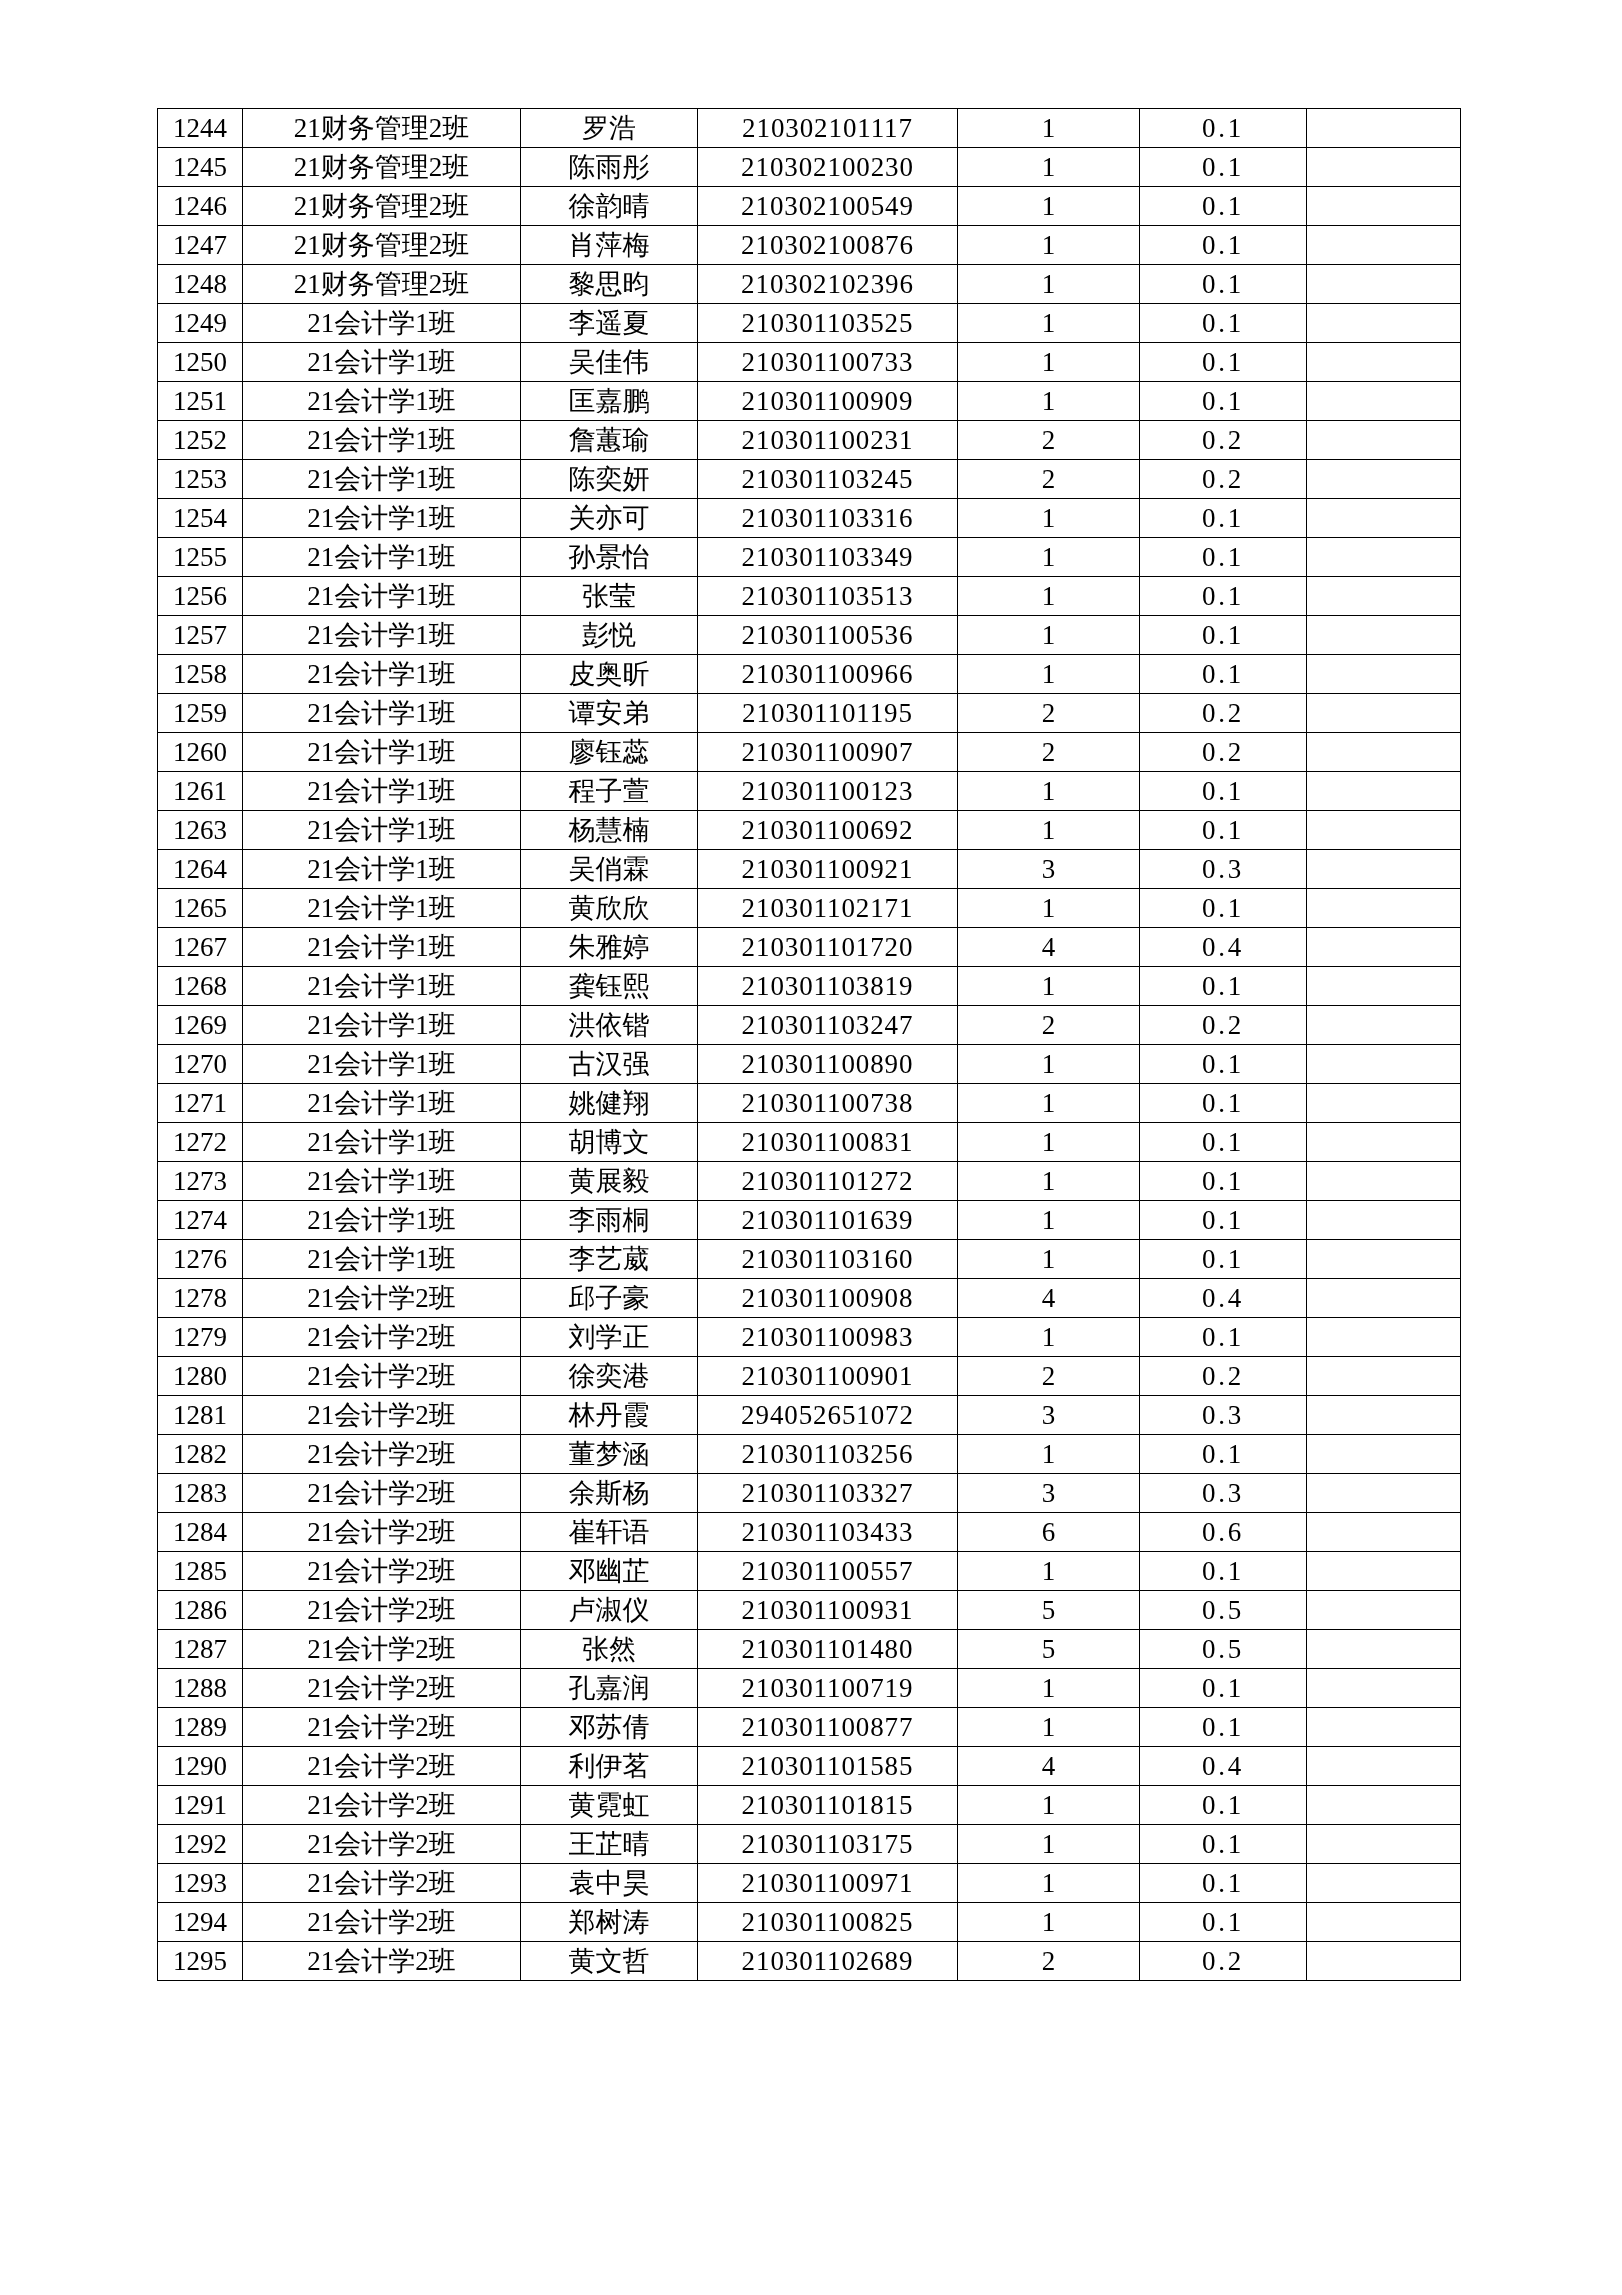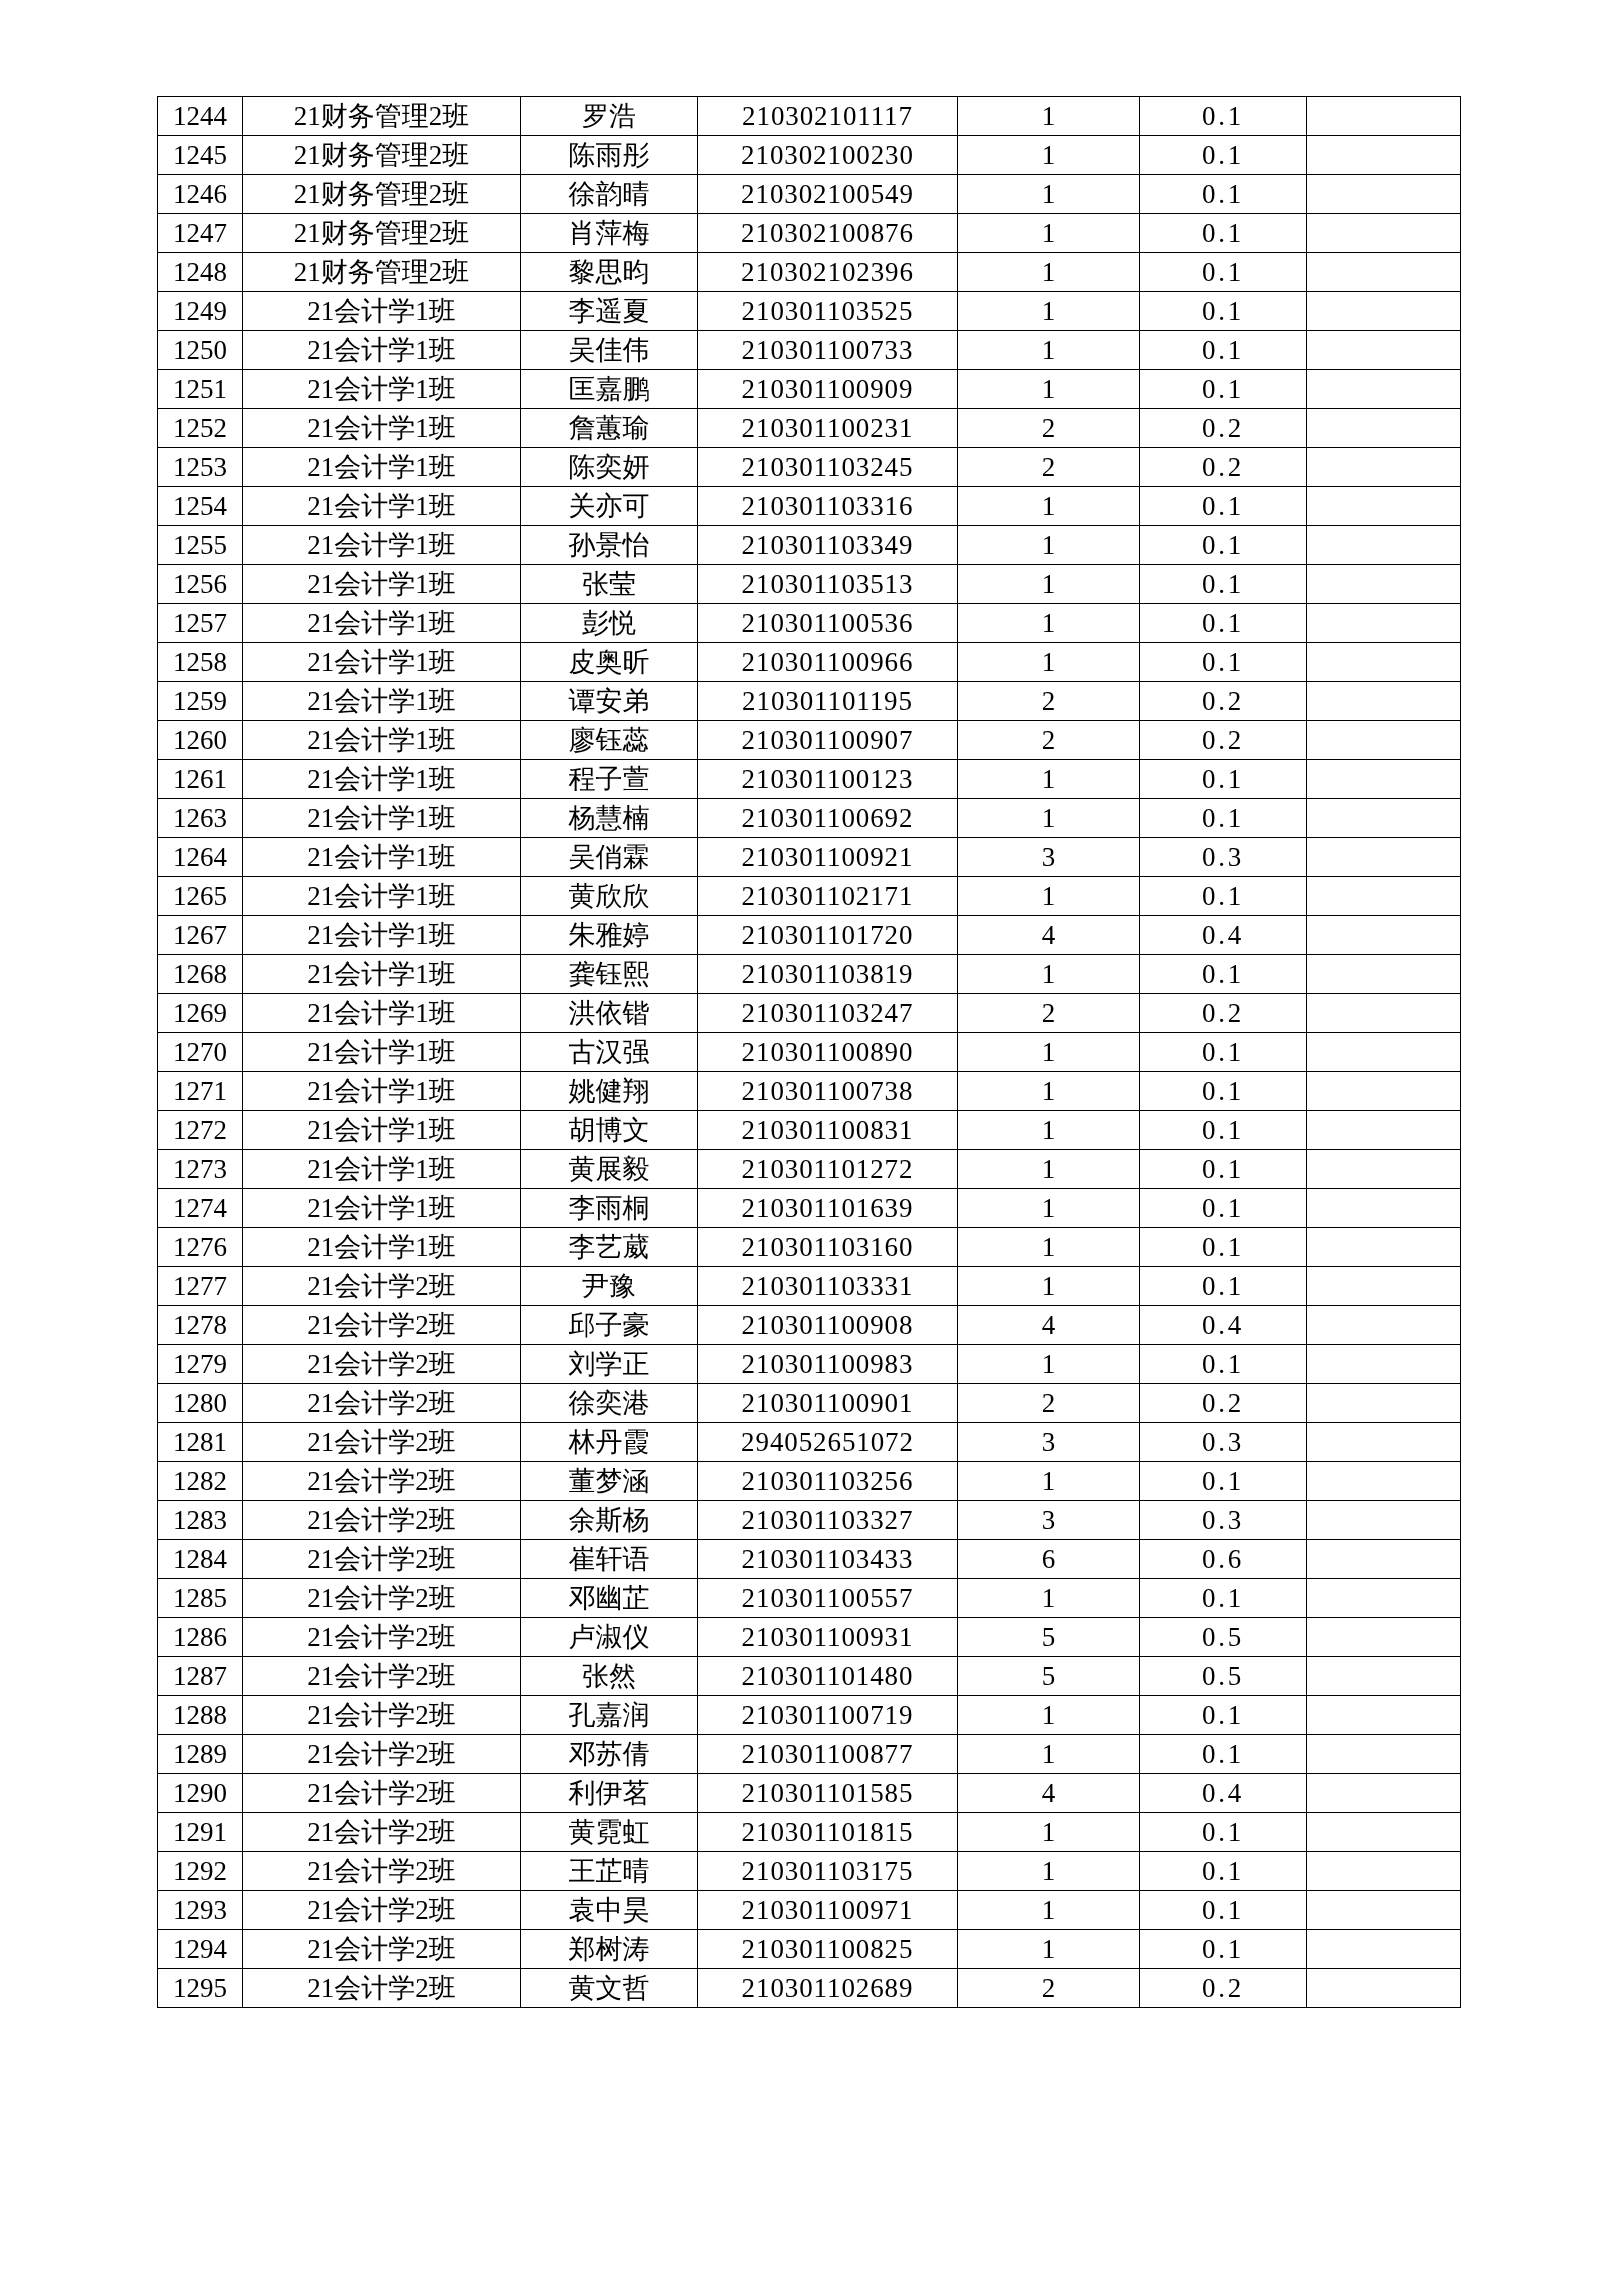--- a/index.html
+++ b/index.html
@@ -18,21 +18,21 @@
     position: absolute;
     left: 0;
     top: 0;
     width: 1623px;
     height: 2296px;
     background: #ffffff;
   }
   table.student-table {
     position: absolute;
     left: 157px;
-    top: 96px;
+    top: 108px;
     width: 1303px;
     border-collapse: collapse;
     table-layout: fixed;
   }
   table.student-table td {
     border: 1.8px solid #000000;
     height: 38px;
     padding: 0;
     text-align: center;
     vertical-align: middle;
@@ -330,29 +330,20 @@
         <tr>
           <td class="cell-seq">1276</td>
           <td class="cell-class-name">21会计学1班</td>
           <td class="cell-student-name">李艺葳</td>
           <td class="cell-student-id">210301103160</td>
           <td class="cell-count">1</td>
           <td class="cell-score">0.1</td>
           <td class="cell-blank"></td>
         </tr>
         <tr>
-          <td class="cell-seq">1277</td>
-          <td class="cell-class-name">21会计学2班</td>
-          <td class="cell-student-name">尹豫</td>
-          <td class="cell-student-id">210301103331</td>
-          <td class="cell-count">1</td>
-          <td class="cell-score">0.1</td>
-          <td class="cell-blank"></td>
-        </tr>
-        <tr>
           <td class="cell-seq">1278</td>
           <td class="cell-class-name">21会计学2班</td>
           <td class="cell-student-name">邱子豪</td>
           <td class="cell-student-id">210301100908</td>
           <td class="cell-count">4</td>
           <td class="cell-score">0.4</td>
           <td class="cell-blank"></td>
         </tr>
         <tr>
           <td class="cell-seq">1279</td>

